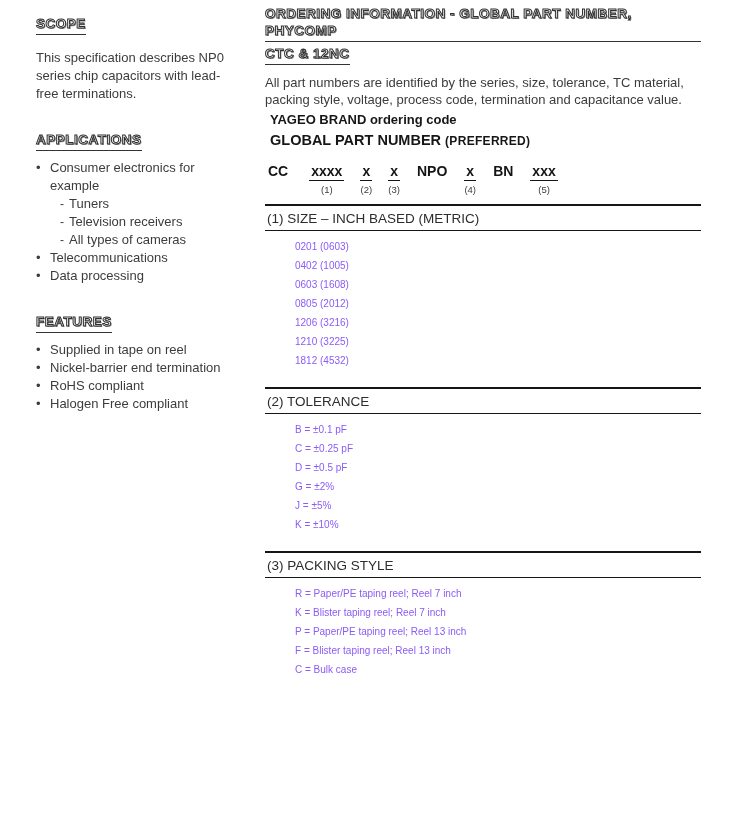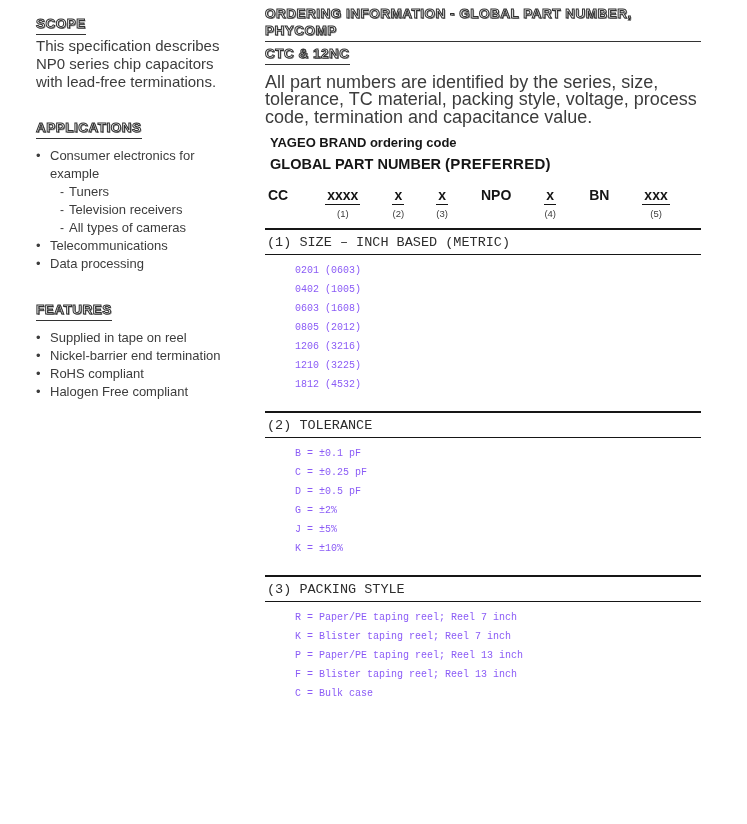--- a/index.html
+++ b/index.html
@@ -13,44 +13,44 @@
     font-family:Liberation Sans, sans-serif;
     font-size:13.5px;font-weight:bold;letter-spacing:.5px;
     color:#f7f7f7;
     -webkit-text-stroke:1px #2f2f2f;
     text-shadow:1px 1px 0 rgba(40,40,40,.55);
     border-bottom:1.5px solid #333;
     padding-bottom:1px;line-height:1.25;
   }
   
   .left-col{position:absolute;left:36px;top:14px;width:202px;}
-  .scope-body{margin-top:2px;font-size:15px;line-height:18px;color:#3c3c3c;}
+  .scope-body{margin-top:14px;font-size:13px;line-height:18px;color:#3c3c3c;}
   .block{margin-top:27px;}
   .list{margin-top:8px;}
   .li{display:flex;font-size:13px;line-height:18px;color:#3c3c3c;}
   .li .blt{width:14px;flex:0 0 14px;text-align:left;}
   .li.l2{padding-left:24px;}
   .li.l2 .blt{width:9px;flex:0 0 9px;font-size:12px;}
   .li-text{flex:1;}
   
   .right-col{position:absolute;left:265px;top:6px;width:436px;}
   .ord-heading-line{margin-bottom:2px;}
-  .ord-intro{margin-top:9px;font-size:18px;line-height:17.5px;color:#3c3c3c;}
-  .brand-line{margin-top:9px;margin-left:5px;font-size:13px;font-weight:bold;color:#161616;}
+  .ord-intro{margin-top:9px;font-size:13px;line-height:17.5px;color:#3c3c3c;}
+  .brand-line{margin-top:3px;margin-left:5px;font-size:13px;font-weight:bold;color:#161616;}
   .gpn-line{margin-top:5px;margin-left:5px;font-size:14.5px;font-weight:bold;color:#161616;}
-  .gpn-suffix{font-size:15px;letter-spacing:.3px;margin-top:47px;}
-  
-  .pc-row{display:flex;align-items:flex-start;margin-top:16px;margin-left:2px;gap:32px;}
+  .gpn-suffix{font-size:12px;letter-spacing:.3px;margin-top:47px;}
+  
+  .pc-row{display:flex;align-items:flex-start;margin-top:16px;margin-left:2px;gap:16px;}
   .pc-seg{display:flex;flex-direction:column;align-items:center;}
   .pc-code{font-size:14px;font-weight:bold;color:#141414;line-height:15px;padding:0 1px;}
   .pc-code.u{border-bottom:1.5px solid #141414;padding:0 2px 1px 2px;}
   .pc-lbl{font-size:9.5px;color:#3c3c3c;margin-top:3px;}
   .pc-gap-after-cc{margin-right:4px;}
   
-  .sec{border-top:2px solid #161616;margin-top:9px;font-family:Liberation Mono, monospace;}
+  .sec{border-top:2px solid #161616;margin-top:9px;}
   .sec-title{font-size:13.5px;color:#2d2d2d;padding:5px 0 4px 2px;border-bottom:1.2px solid #161616;}
   .sec-items{padding:6px 0 8px 30px;}
   .sec-item{font-size:10px;line-height:19px;color:#8b5cf6;}
 </style>
 </head>
 <body>
 
 <div class="page">
 
   <div class="left-col">

